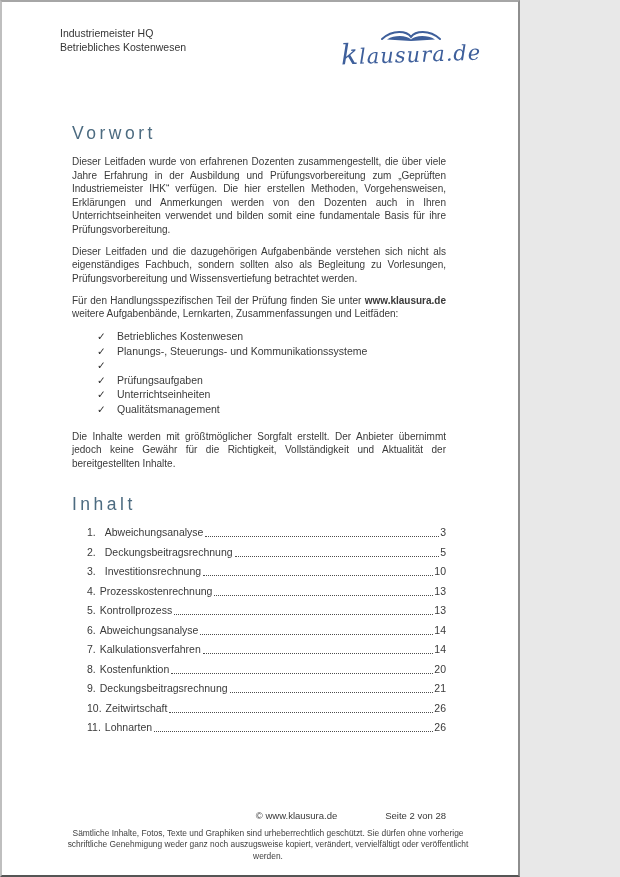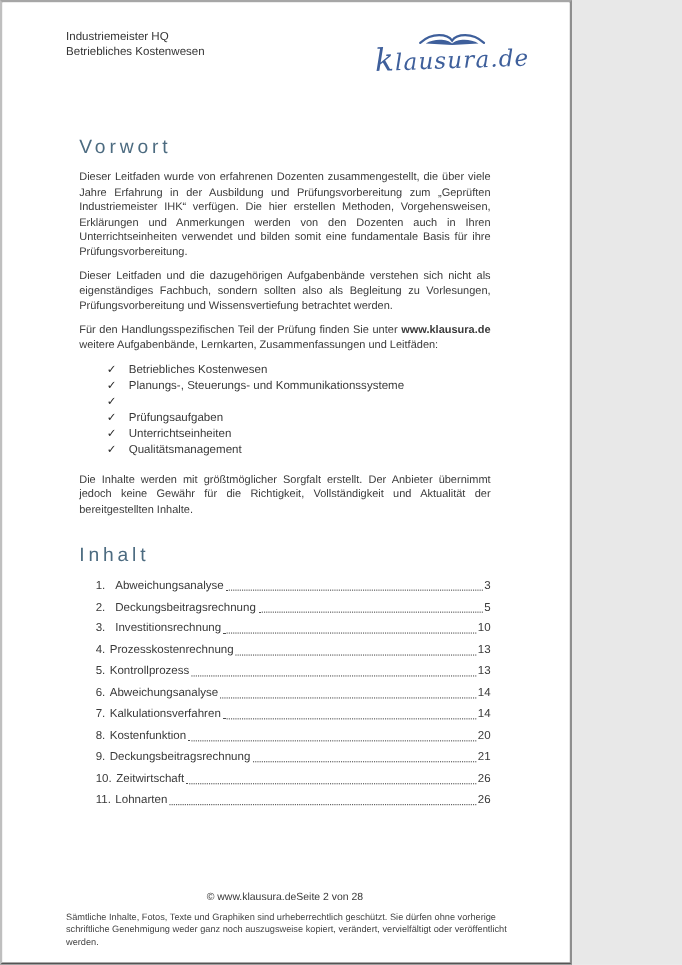--- a/index.html
+++ b/index.html
@@ -49,23 +49,23 @@
 
   .toc { margin-top:6px; }
   .toc-row { display:flex; align-items:flex-end; font-size:10.5px; line-height:13px; margin:0 0 6.5px 15px; }
   .toc-num { margin-right:4px; }
   .toc-row.indent .toc-num { margin-right:9px; }
   .toc-dots { flex:1; border-bottom:1.3px dotted #4d4d4d; margin:0 1px 2px 2px; }
   .toc-page { flex:none; }
 
   
   .footer { position:absolute; left:0; right:0; bottom:13px; }
-  .footer-row { display:flex; justify-content:center; margin:0 72px 7px 70px; font-size:9.5px; color:#383838; }
+  .footer-row { display:flex; justify-content:flex-end; margin:0 72px 7px 70px; font-size:9.5px; color:#383838;gap:48px; }
   .footer-copyright { color:inherit; text-decoration:none; }
-  .legal { margin:0 42px 0 58px; font-size:8.4px; line-height:1.35; color:#3f3f3f; text-align:left; }
+  .legal { margin:0 42px 0 58px; font-size:8.4px; line-height:1.35; color:#3f3f3f; text-align:center; }
 </style>
 </head>
 <body>
 
 <div class="page">
 
   <div class="header">
     <div>Industriemeister HQ</div>
     <div>Betriebliches Kostenwesen</div>
   </div>

